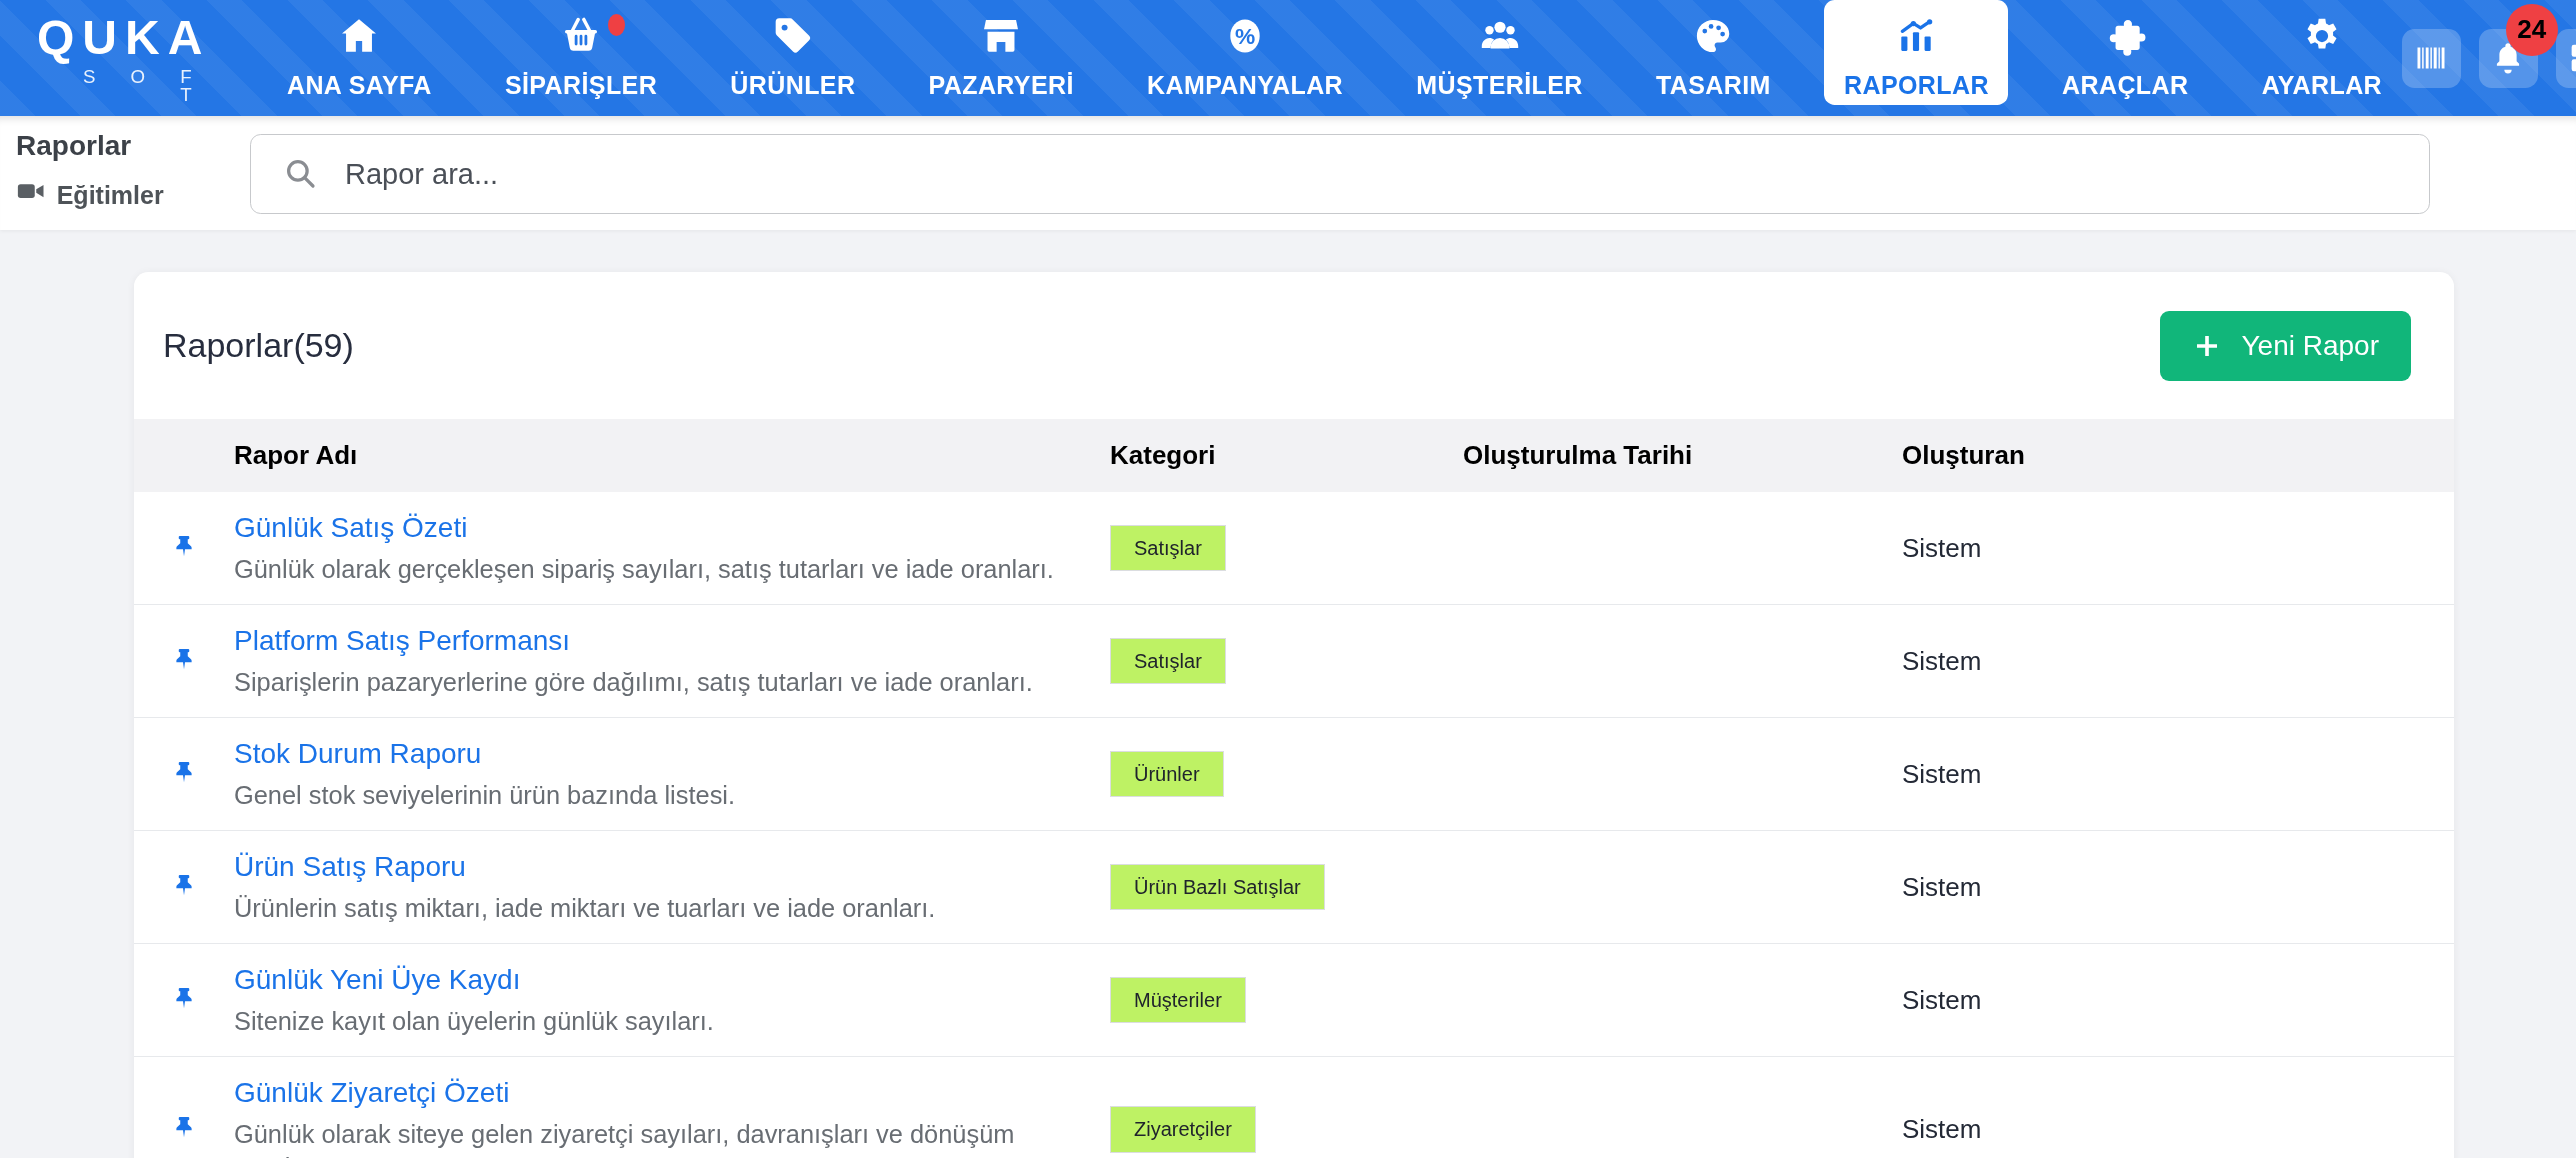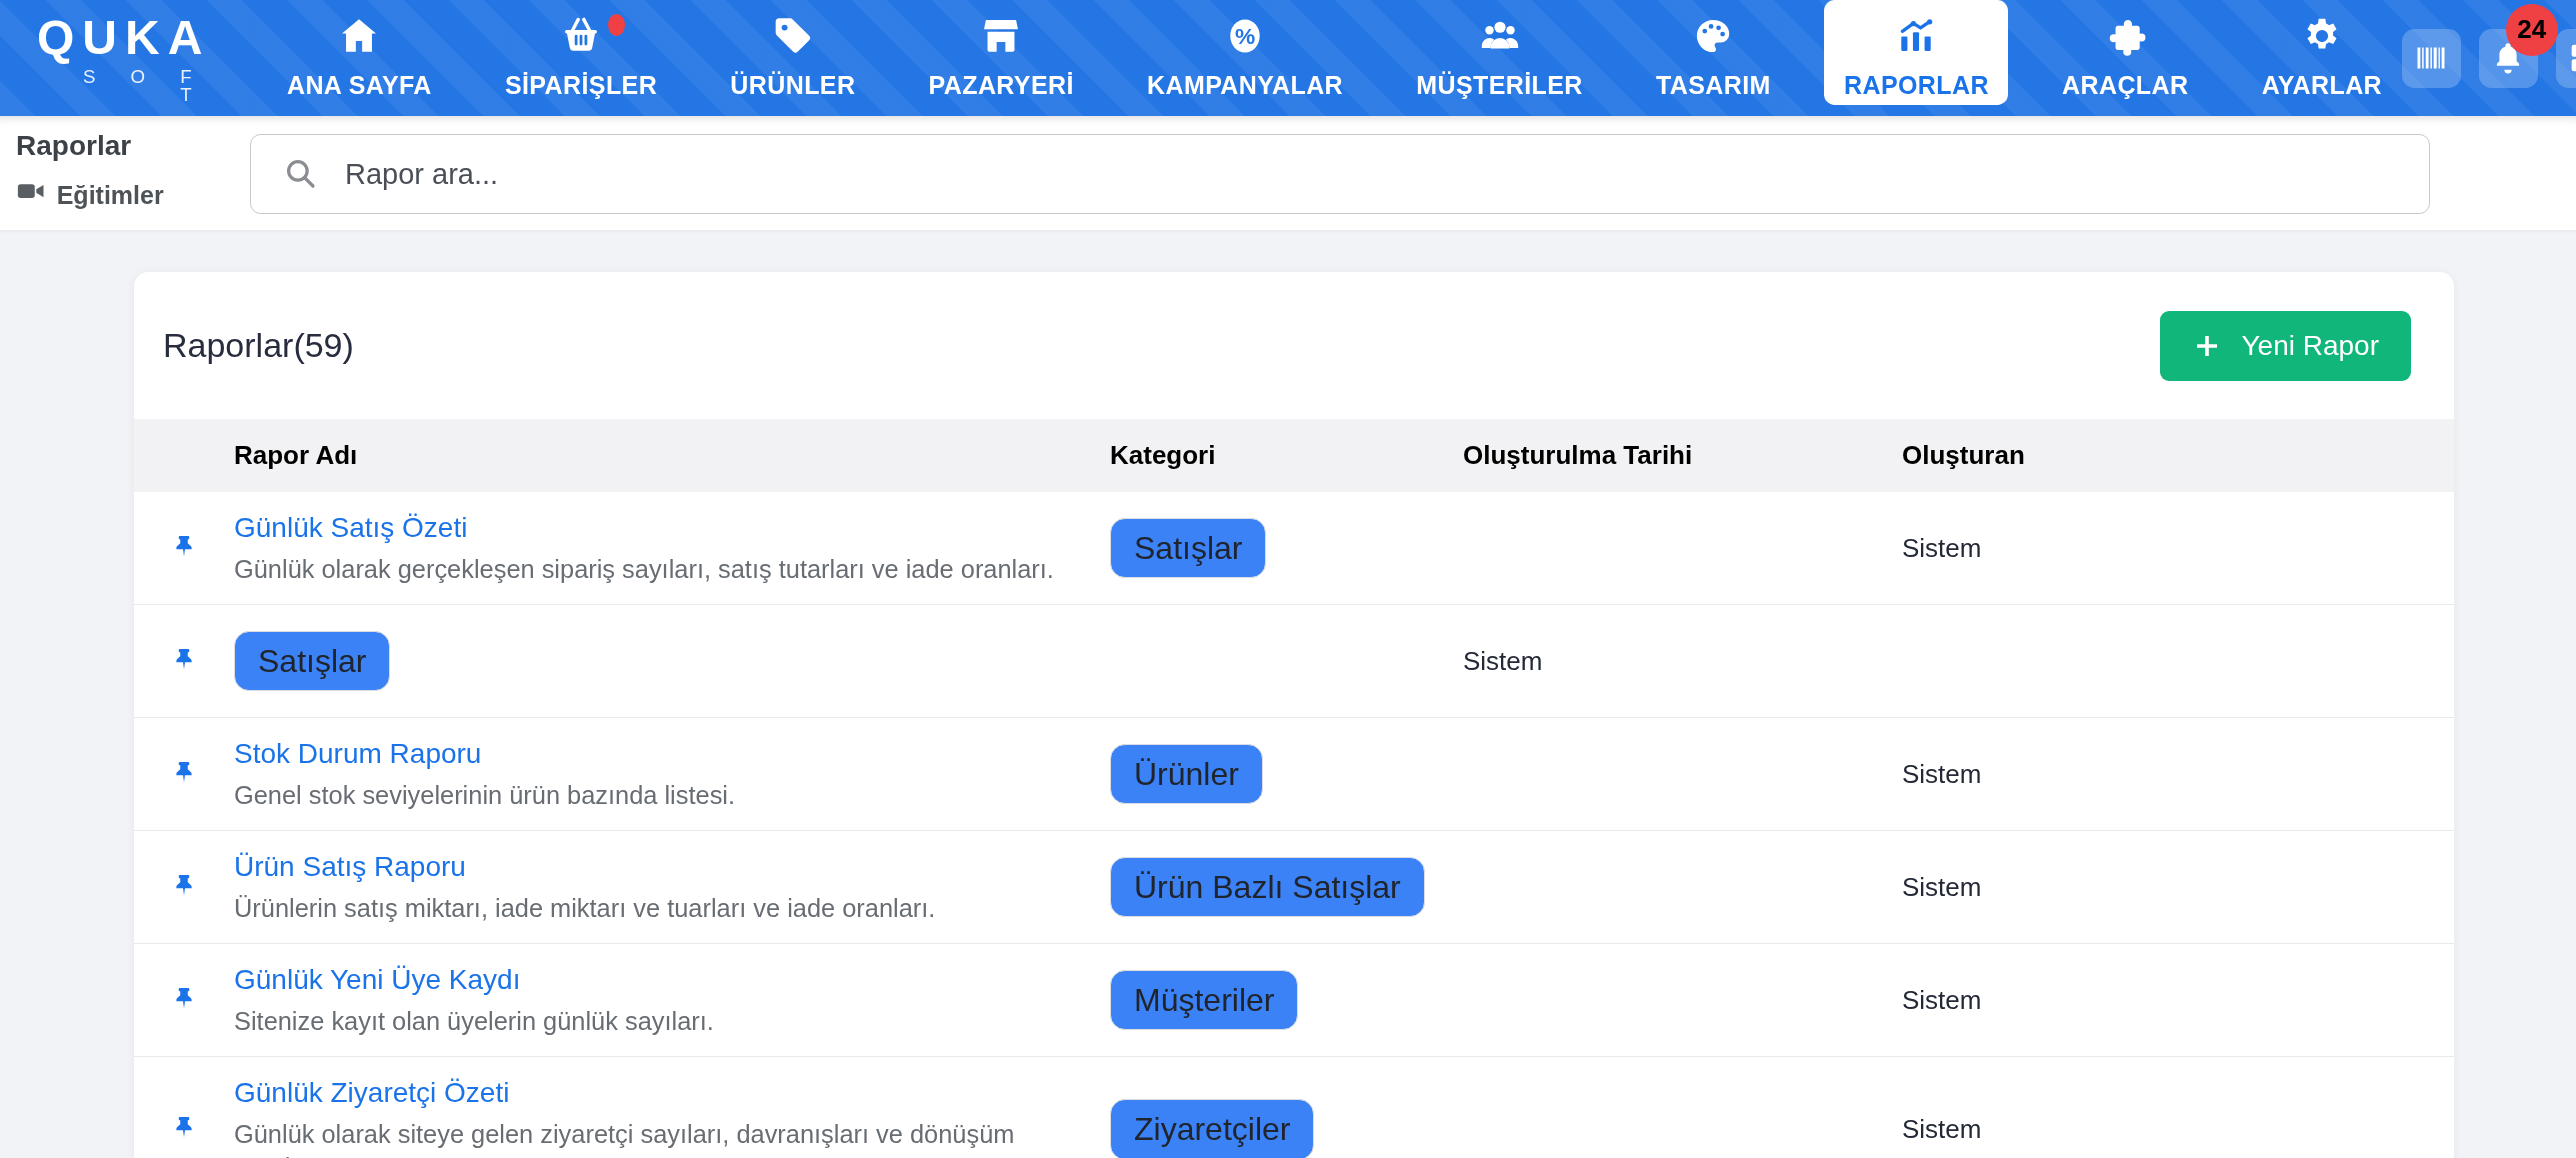--- a/index.html
+++ b/index.html
@@ -95,22 +95,22 @@
   .table-grid{display:grid;grid-template-columns:100px 876px 353px 439px 1fr;align-items:center;}
   .thead{height:73px;background:#f2f2f4;}
   .th{font-size:26px;font-weight:700;color:#000000;}
   .trow{min-height:113px;border-bottom:1.8px solid var(--row-border);}
   .cell-pin{justify-self:center;cursor:pointer;color:var(--accent);}
   .cell-pin svg{width:30px;height:39px;fill:currentColor;}
   .row-title{font-size:28px;font-weight:500;color:var(--accent);cursor:pointer;line-height:1.25;}
   .row-desc{font-size:25.4px;color:#686d73;margin-top:8px;line-height:1.3;}
   .cell-name{padding:18px 36px 18px 0;}
   .badge{
-    display:inline-block;background:#3b82f6;border:1.8px solid #dbdde0;border-radius:15px;
-    padding:10.7px 23px;font-size:32px;color:#20242c;white-space:nowrap;
+    display:inline-block;background:#bef264;border:1.8px solid #dbdde0;border-radius:0;
+    padding:10.7px 23px;font-size:20px;color:#20242c;white-space:nowrap;
   }
   .cell-date{font-size:26px;color:#232936;}
   .cell-creator{font-size:26px;color:#232936;}
 </style>
 </head>
 <body>
 
 <div class="navbar">
   <div class="logo">
     <div class="logo-title">QUKA</div>
@@ -302,20 +302,24 @@
         <div><span class="badge">Satışlar</span></div>
         <div class="cell-date"></div>
         <div class="cell-creator">Sistem</div>
       </div>
       <div class="table-grid trow">
         <span class="cell-pin">
           <svg viewBox="0 0 24 24">
             <path d="M8.6 2h6.8a.8.8 0 01.8.8v1a.8.8 0 01-.8.8H15v3.1l2.6 2.5c.32.3.5.7.5 1.1v1.2H5.9v-1.2c0-.4.18-.8.5-1.1L9 7.7V4.6h-.4a.8.8 0 01-.8-.8v-1A.8.8 0 018.6 2zM11.2 12.5h1.6l-.8 5.6z"></path>
           </svg>
         </span>
+        <div class="cell-name">
+          <div class="row-title">Platform Satış Performansı</div>
+          <div class="row-desc">Siparişlerin pazaryerlerine göre dağılımı, satış tutarları ve iade oranları.</div>
+        </div>
         <div><span class="badge">Satışlar</span></div>
         <div class="cell-date"></div>
         <div class="cell-creator">Sistem</div>
       </div>
       <div class="table-grid trow">
         <span class="cell-pin">
           <svg viewBox="0 0 24 24">
             <path d="M8.6 2h6.8a.8.8 0 01.8.8v1a.8.8 0 01-.8.8H15v3.1l2.6 2.5c.32.3.5.7.5 1.1v1.2H5.9v-1.2c0-.4.18-.8.5-1.1L9 7.7V4.6h-.4a.8.8 0 01-.8-.8v-1A.8.8 0 018.6 2zM11.2 12.5h1.6l-.8 5.6z"></path>
           </svg>
         </span>

